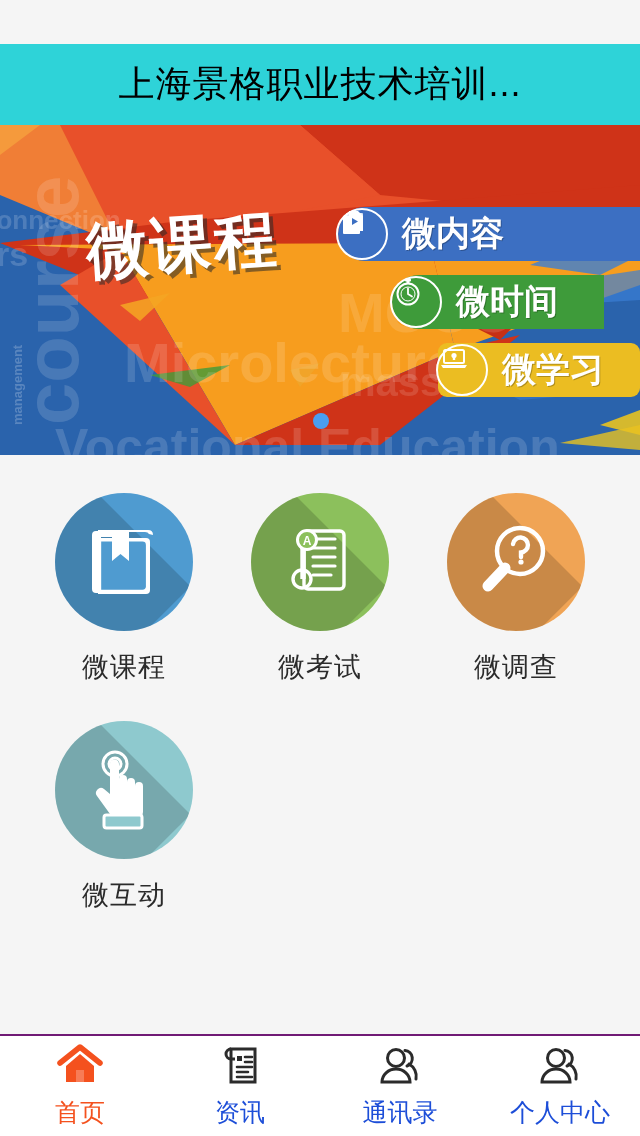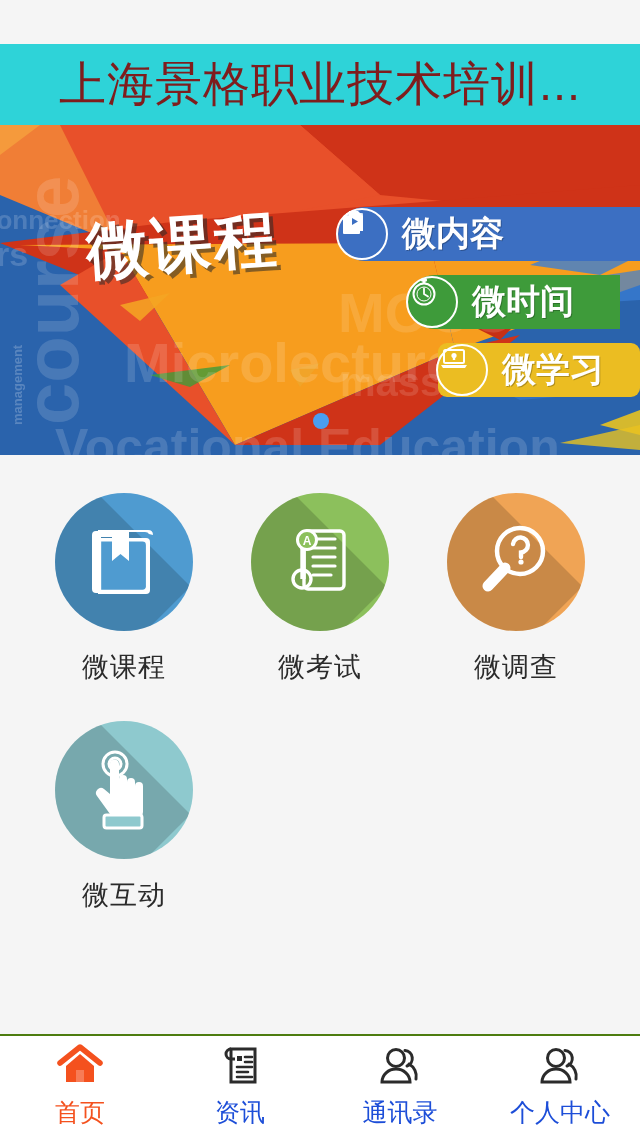--- a/index.html
+++ b/index.html
@@ -24,41 +24,41 @@
   .wifi { width:30px; height:22px; position:relative; display:inline-block; }
   .battery { width:46px; height:23px; border:2px solid #fff; border-radius:4px; position:relative; }
   .battery::after{ content:""; position:absolute; right:-6px; top:7px; width:4px; height:9px; background:#fff; border-radius:0 2px 2px 0; }
   .battery .lvl { position:absolute; left:2px; top:2px; bottom:2px; background:#fff; border-radius:2px; }
 
   
   .navbar {
     position:absolute; top:44px; left:0; width:640px; height:81px;
     background:#2ed3d8; display:flex; align-items:center; justify-content:center;
   }
-  .nav-title { color:#7f1d1d; font-size:47px; letter-spacing:1px; white-space:nowrap; }
+  .nav-title { color:#000000; font-size:36px; letter-spacing:1px; white-space:nowrap; }
 
   
   .banner { position:absolute; top:125px; left:0; width:640px; height:330px; overflow:hidden; background:#2a63ac; }
   .banner svg { position:absolute; top:0; left:0; }
   .wordcloud { position:absolute; top:0; left:0; width:640px; height:330px; pointer-events:none; }
   .wc { position:absolute; color:#fff; font-weight:bold; white-space:nowrap; }
 
   .pill {
     position:absolute; height:54px; border-radius:27px 0 0 27px;
     display:flex; align-items:center; color:#fff;
     font-size:34px; font-weight:bold;
     text-shadow:1px 1px 0 rgba(0,0,0,.25);
   }
   .pill .pico {
     width:52px; height:52px; border-radius:50%; border:2.5px solid #fff;
     margin-left:-2px; margin-right:14px;
     display:flex; align-items:center; justify-content:center; flex:0 0 auto;
   }
   #pill-content { top:82px; left:338px; width:302px; background:#3c6fc2; }
-  #pill-time    { top:150px; left:408px; width:212px; background:#3e9b3a; }
+  #pill-time    { top:150px; left:392px; width:212px; background:#3e9b3a; }
   #pill-study   { top:218px; left:438px; width:202px; background:#ebbd22;border-radius:9px; }
 
   .banner-title {
     position:absolute; left:86px; top:78px;
     font-size:62px; font-weight:bold; color:#ffffff; letter-spacing:2px;
     text-shadow:4px 4px 0 rgba(40,40,40,.55);
     transform:rotate(-4deg);
   }
   .pager-dot {
     position:absolute; left:313px; top:413px; width:16px; height:16px;
@@ -82,21 +82,21 @@
     background:rgba(0,0,0,.16);
     transform:rotate(45deg); transform-origin:left top;
     pointer-events:none;
   }
   .tile-circle svg { position:relative; z-index:2; }
   .tile-label { margin-top:18px; font-size:27px; color:#2b2b2b; letter-spacing:1px; }
 
   
   .tabbar {
     position:absolute; left:0; bottom:0; width:640px; height:102px;
-    background:#ffffff; border-top:2px solid #4d7c0f;
+    background:#ffffff; border-top:2px solid #701a75;
     display:flex;
   }
   .tab { flex:1; display:flex; flex-direction:column; align-items:center; justify-content:center; gap:6px; }
   .tab-label { font-size:25px; color:#1d4ed8; }
   .tab.active .tab-label { color:#f4511e; }
 </style>
 </head>
 <body>
 
 <div id="app">

